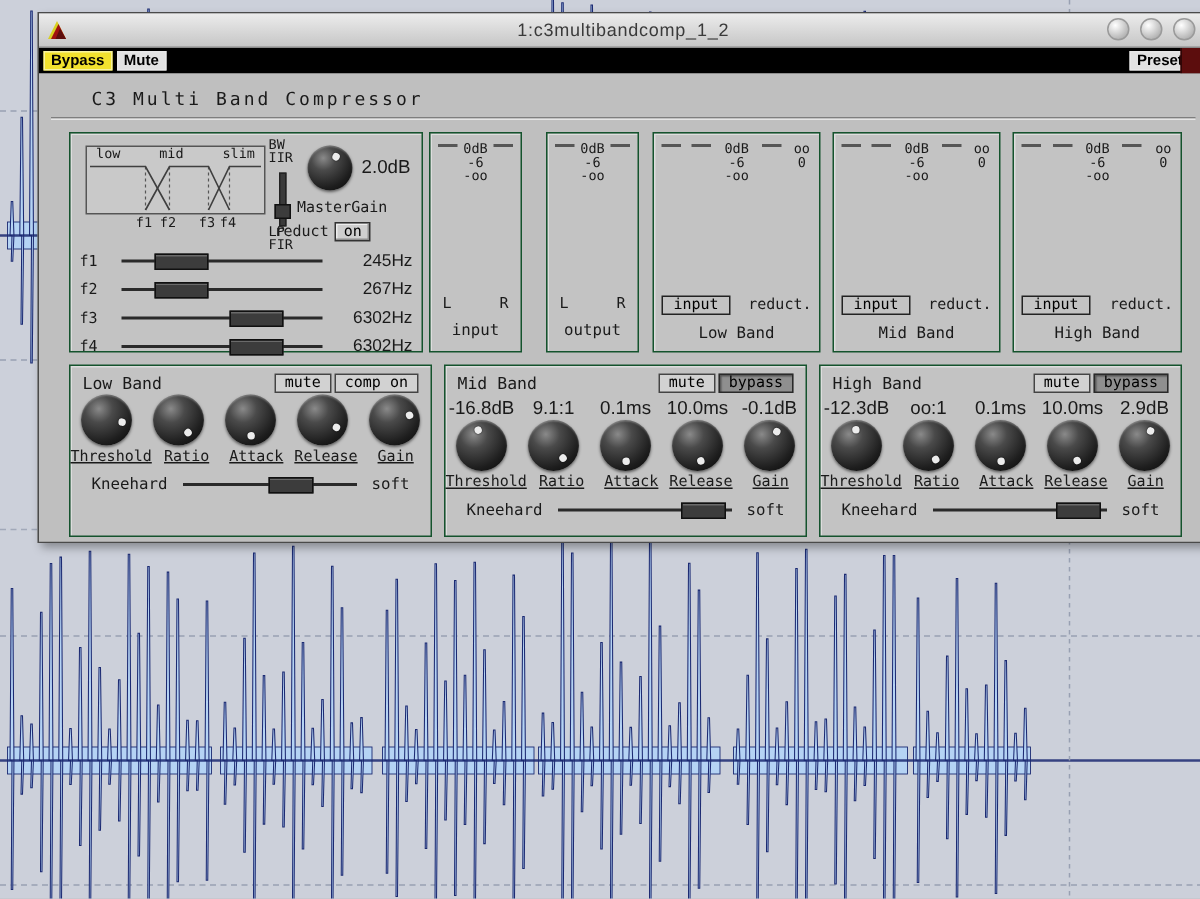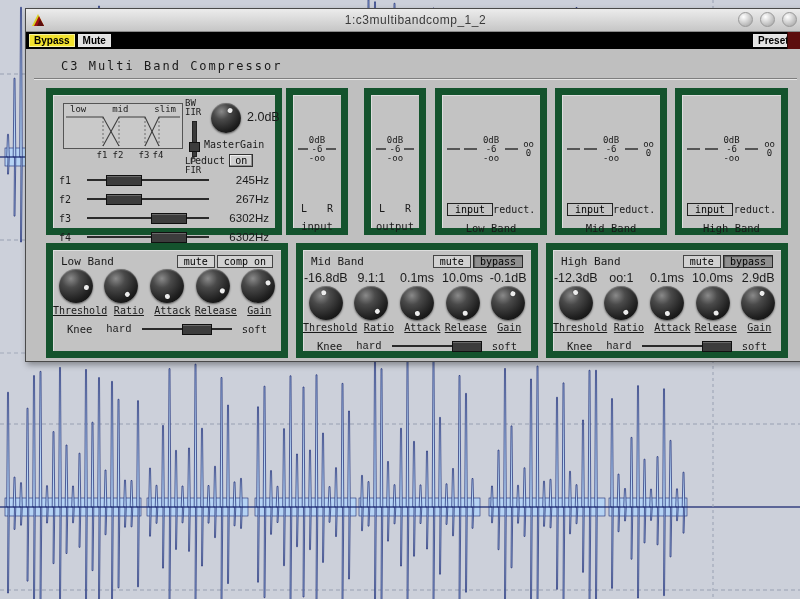--- a/index.html
+++ b/index.html
@@ -23,21 +23,21 @@
   .tbtn{font:bold 10px "Liberation Sans",sans-serif;color:#000;border:1px solid #e8e8e8;
         background:#e2e2e2;height:13px;line-height:12px;padding:0 4px;margin-left:3px;}
   .tbtn.bypass{background:#f2e22e;border-color:#f7f3a0;}
   .tbtn.preset{position:absolute;left:727px;margin:0;}
   .redblock{position:absolute;left:761px;top:0;width:16px;height:17px;background:#5c0d0d;border-left:1px solid #2e0505;}
   
   .plugin{position:relative;height:312px;background:#bfbfbf;color:#1a1a1a;}
   .pheader-title{position:absolute;left:35px;top:10px;font-size:12px;letter-spacing:2px;}
   .pheader-credit{position:absolute;right:20px;top:12px;font-size:10px;letter-spacing:1px;}
   .pheader-rule{position:absolute;left:8px;right:8px;top:29px;height:0;border-top:1px solid #7e7e7e;border-bottom:1px solid #e6e6e6;}
-  .panel{position:absolute;background:#c3c3c3;border:7px solid #14532d;box-sizing:border-box;
+  .panel{position:absolute;background:#c3c3c3;border:1px solid #14532d;box-sizing:border-box;
          box-shadow:inset 1px 1px 0 #dedede;}
   
   #p-xover{left:20px;top:39px;width:236px;height:147px;}
   .graphbox{position:absolute;left:10px;top:8px;width:120px;height:46px;border:1px solid #555;background:#c9c9c9;box-sizing:border-box;}
   .graphlabels{position:absolute;left:10px;top:9px;width:120px;display:flex;justify-content:space-between;
                padding:0 7px;box-sizing:border-box;font-size:9px;}
   .fmark{position:absolute;top:55px;width:14px;text-align:center;font-size:9px;}
   .ftop{position:absolute;left:132px;top:4px;font-size:9px;line-height:9px;}
   .fbot{position:absolute;left:132px;top:62px;font-size:9px;line-height:9px;}
   .vtrack{position:absolute;left:139px;top:26px;width:3px;height:34px;background:#3a3a3a;border:1px solid #222;}
@@ -57,21 +57,21 @@
   .srow{position:absolute;left:6px;right:6px;height:18px;display:flex;align-items:center;font-size:10px;}
   .slbl{width:18px;}
   .strack{flex:1;height:2px;background:#2a2a2a;margin:0 10px;position:relative;}
   .shandle{position:absolute;top:-4px;width:34px;height:9px;background:#3c3c3c;border:1px solid #101010;
            transform:translateX(-50%);box-shadow:inset 0 1px 0 #6a6a6a;}
   .sval{width:50px;text-align:right;font:11.5px "Liberation Sans",sans-serif;}
   
   .mpanel{top:39px;height:147px;}
   #p-in{left:260px;width:62px;} #p-out{left:338px;width:62px;}
   #p-lowm{left:409px;width:112px;} #p-midm{left:529px;width:112px;} #p-highm{left:649px;width:113px;}
-  .mrow{display:flex;justify-content:space-between;align-items:center;height:94px;margin:7px 5px 0;}
+  .mrow{display:flex;justify-content:space-between;align-items:flex-start;height:94px;margin:7px 5px 0;}
   .meter{width:13px;border:1px solid #565656;box-sizing:border-box;
          background:repeating-linear-gradient(180deg,#9a9a9a 0 1px,#3d3d3d 1px 3px);}
   .mscale{display:flex;flex-direction:column;justify-content:space-between;align-items:center;
           font-size:9px;line-height:9px;padding:0 1px;}
   .chrow{display:flex;justify-content:space-between;align-items:center;margin:7px 8px 0;font-size:10px;}
   .chrow.bandrow{margin:7px 5px 0;}
   .inputbtn{font:10px "DejaVu Sans Mono",monospace;border:1px solid #222;background:transparent;
             padding:0 7px;height:13px;line-height:11px;}
   .mname{text-align:center;font-size:10.5px;margin-top:6px;}
   
@@ -84,21 +84,21 @@
         height:13px;line-height:11px;padding:0 6px;}
   .bbtn.pressed{background:#8f8f8f;border-color:#2a2a2a;box-shadow:inset 1px 1px 1px rgba(0,0,0,.4);}
   .vals{display:flex;margin-top:3px;}
   .vals span{flex:1;text-align:center;font:12.5px "Liberation Sans",sans-serif;}
   .knobs{display:flex;margin-top:1px;}
   .kcell{flex:1;display:flex;justify-content:center;}
   .kcell .knob{width:34px;height:34px;}
   .klabels{display:flex;margin-top:2px;text-decoration:underline;}
   .klabels span{flex:1;text-align:center;font-size:10px;}
   .kneerow{display:flex;align-items:center;margin:7px 14px 0;font-size:10.5px;}
-  .kneerow .hardlbl{margin-left:14px;font-family:Liberation Mono, monospace;}
+  .kneerow .hardlbl{margin-left:0;}
   .ktrack{flex:1;height:2px;background:#2a2a2a;margin:0 10px;position:relative;}
   .khandle{position:absolute;top:-4px;width:28px;height:9px;background:#3c3c3c;border:1px solid #101010;
            transform:translateX(-50%);box-shadow:inset 0 1px 0 #6a6a6a;}
   .gcurve{stroke:#3f3f3f;stroke-width:1.1;fill:none;}
   .gdash{stroke:#555;stroke-width:0.8;stroke-dasharray:2 2;}
 </style>
 </head>
 <body>
 
 <svg id="wave" xmlns="http://www.w3.org/2000/svg">

